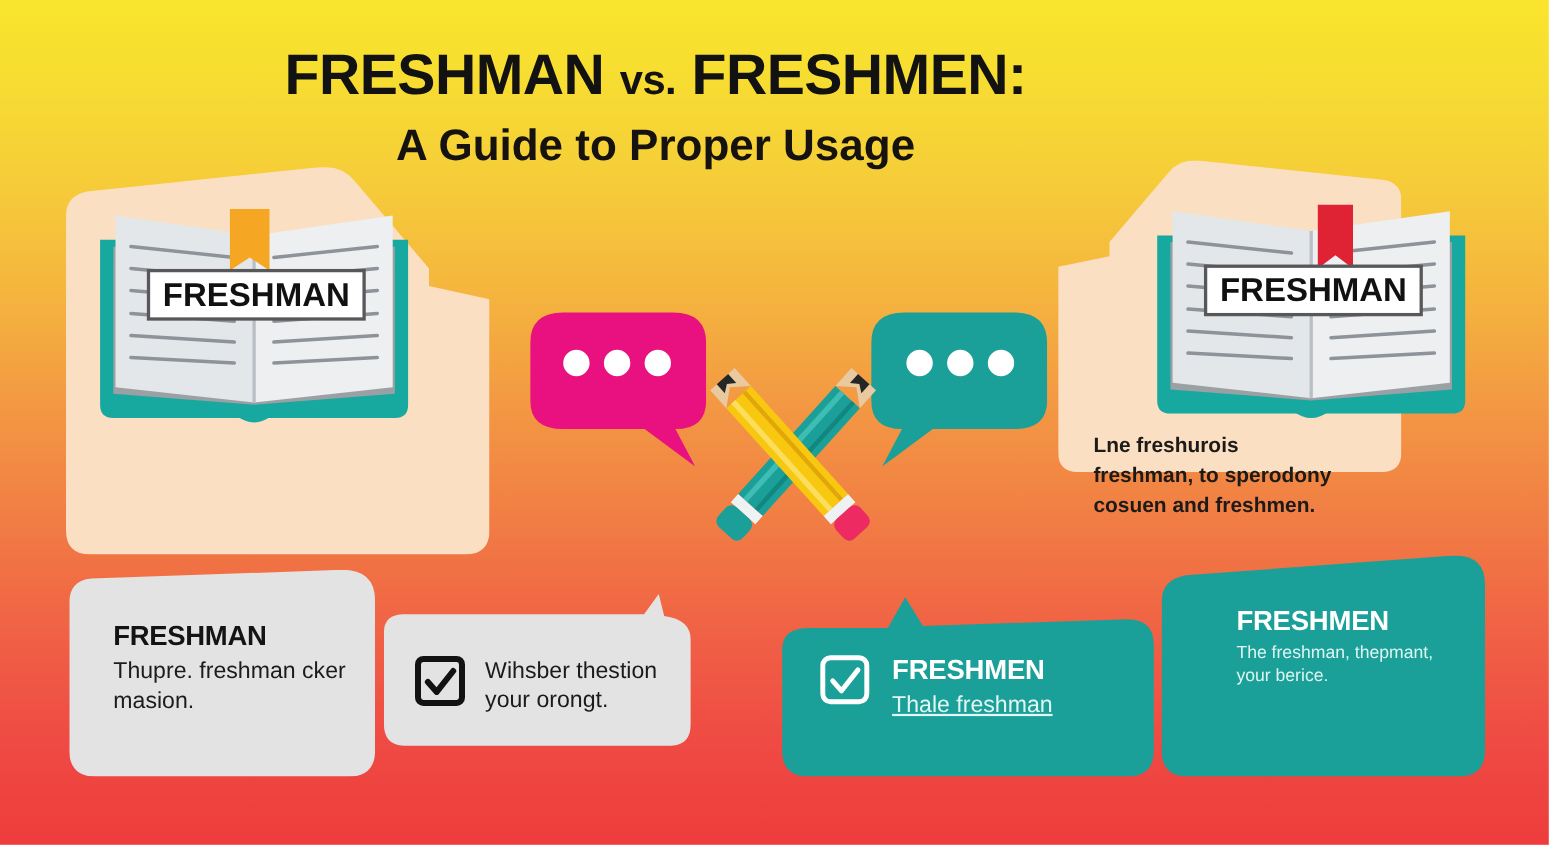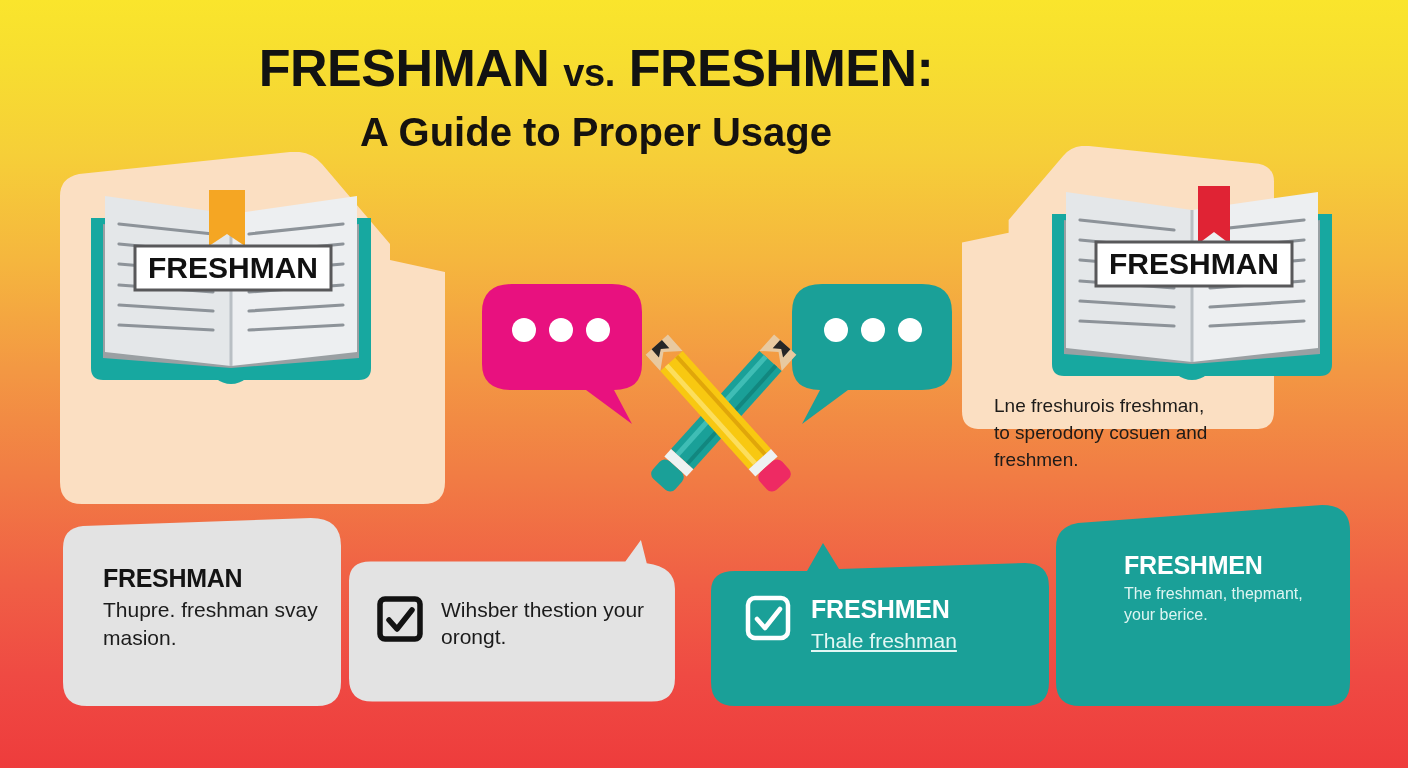--- a/index.html
+++ b/index.html
@@ -34,21 +34,21 @@
 
   
   .cream-card { position:absolute; }
   .cream-card .shape { position:absolute; inset:0; }
   .cream-card .body-text {
     position:absolute; left:52px; right:34px; bottom:22px;
     font-size:19px; line-height:1.42; color:#1d1b19;
   }
   #cream-left  { left:60px;  top:152px; width:385px; height:352px; }
   #cream-left .body-text { left:56px; right:60px; bottom:18px; }
-  #cream-right { left:962px; top:146px; width:312px; height:352px; }
+  #cream-right { left:962px; top:146px; width:312px; height:352px;font-weight:bold; }
   #cream-right .body-text { left:32px; right:56px; bottom:24px; }
 
   
   .book { position:absolute; }
   #book-left  { left:85px;  top:190px; width:292px; height:200px; }
   #book-right { left:1046px; top:186px; width:292px; height:200px; }
 
   
   .bubble { position:absolute; }
   #bubble-pink { left:482px; top:278px; width:160px; height:150px; }
@@ -60,21 +60,21 @@
   
   .b-card { position:absolute; }
   .b-card .shape { position:absolute; inset:0; }
   .b-card .content { position:absolute; }
 
   #card-fm1 { left:63px; top:518px; width:278px; height:188px; }
   #card-fm1 .content { left:40px; top:46px; right:18px; }
   #card-fm1 .hd { font-size:25px; font-weight:bold; color:#141414; letter-spacing:-0.3px; }
   #card-fm1 .bd { font-size:21px; color:#1c1c1c; line-height:1.32; margin-top:3px; }
 
-  #card-chk1 { left:349px; top:540px; width:326px; height:166px; }
+  #card-chk1 { left:349px; top:540px; width:279px; height:166px; }
   #card-chk1 .content { left:28px; top:56px; display:flex; gap:18px; align-items:flex-start; }
   #card-chk1 .bd { font-size:21px; color:#1b1b1b; line-height:1.3; }
 
   #card-fmn1 { left:711px; top:543px; width:338px; height:163px; }
   #card-fmn1 .content { left:34px; top:52px; display:flex; gap:20px; align-items:flex-start; }
   #card-fmn1 .hd { font-size:25px; font-weight:bold; color:#ffffff; letter-spacing:-0.2px; }
   #card-fmn1 .bd { font-size:21px; color:#e2f7f4; line-height:1.3; margin-top:3px;text-decoration:underline; }
 
   #card-fmn2 { left:1056px; top:505px; width:294px; height:201px; }
   #card-fmn2 .content { left:68px; top:46px; right:16px; }
@@ -223,21 +223,21 @@
       </g>
     </svg>
   </div>
 
   <div class="b-card" id="card-fm1">
     <svg class="shape" viewBox="0 0 278 188" preserveAspectRatio="none">
       <path d="M0,30 Q0,10 20,8 L248,0 Q278,0 278,28 L278,164 Q278,188 254,188 L24,188 Q0,188 0,164 Z" fill="#E3E3E3"></path>
     </svg>
     <div class="content">
       <div class="hd">FRESHMAN</div>
-      <div class="bd">Thupre. freshman svay masion.</div>
+      <div class="bd">Thupre. freshman cker masion.</div>
     </div>
   </div>
 
   <div class="b-card" id="card-chk1">
     <svg class="shape" viewBox="0 0 335 166" preserveAspectRatio="none">
       <path d="M0,42 Q0,22 22,22 L284,22 L300,0 L306,24 Q335,28 335,50 L335,142 Q335,166 311,166 L24,166 Q0,166 0,142 Z" fill="#E3E3E3"></path>
     </svg>
     <div class="content">
       <svg class="chk" viewBox="0 0 46 46">
         <rect x="3" y="3" width="40" height="40" rx="5" fill="none" stroke="#121212" stroke-width="5.5"></rect>

